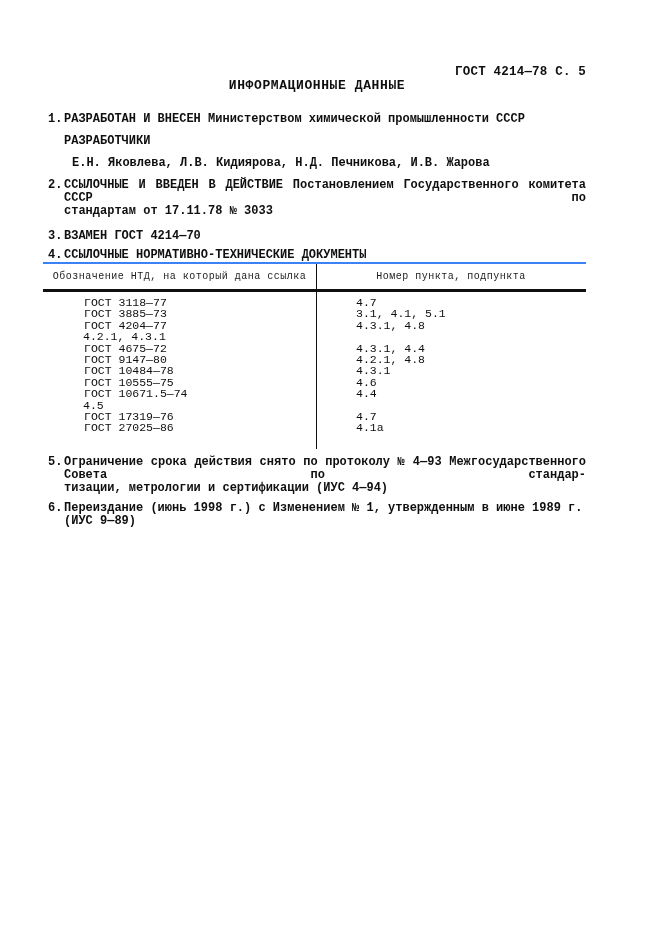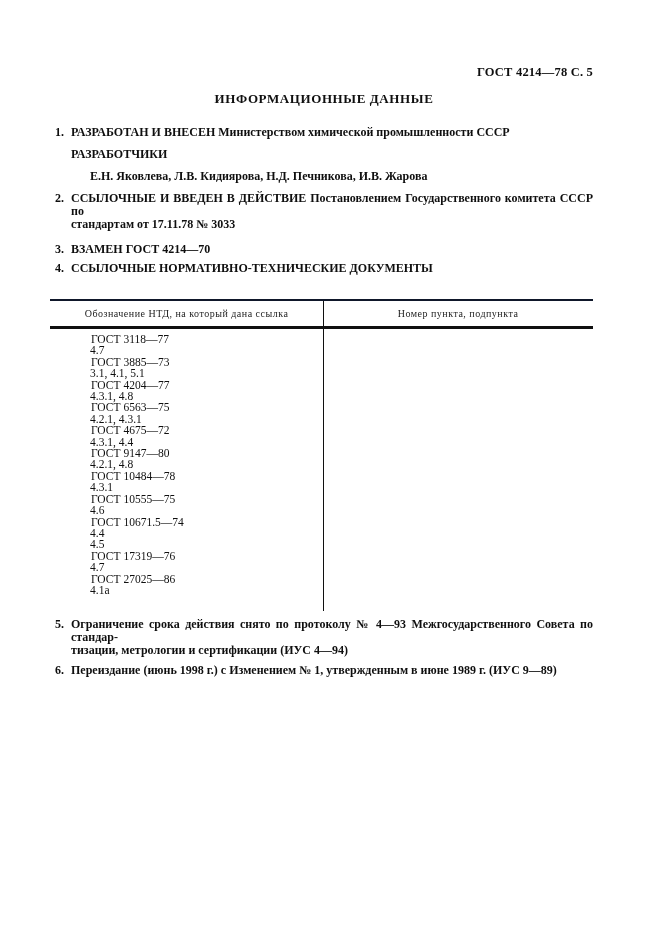--- a/index.html
+++ b/index.html
@@ -11,33 +11,33 @@
     -webkit-font-smoothing: antialiased;
   }
   .page {
     position: relative;
     width: 661px; height: 936px;
     background: #ffffff;
     overflow: hidden;
   }
   .content {
     position: absolute;
-    left: 55px; top: 66px;
+    left: 48px; top: 66px;
     width: 538px;
+    font-family: Liberation Mono, monospace;
   }
   .doc-header {
     text-align: right;
     font-weight: bold;
     font-size: 12.5px;
     line-height: 13px;
     letter-spacing: 0.2px;
     white-space: nowrap;
   }
   .title {
-    margin-top: 13px;
     text-align: center;
     font-weight: bold;
     font-size: 13px;
     line-height: 13px;
     letter-spacing: 0.6px;
     white-space: nowrap;
   }
   .item {
     position: relative;
     padding-left: 16px;
@@ -50,33 +50,33 @@
     left: 0; top: 0;
     font-weight: bold;
   }
   .line { line-height: 13px; }
   .just {
     text-align: justify;
     text-align-last: justify;
   }
   .i1 { margin-top: 21px; }
   .subhead { margin-top: 9px; line-height: 13px; }
-  .devs { margin-top: 9px; margin-left: 19px; line-height: 13px; white-space: nowrap; }
+  .devs { margin-top: 9px; margin-left: 8px; line-height: 13px; white-space: nowrap; }
   .i2 { margin-top: 9px; }
   .i3 { margin-top: 12px; }
   .i4 { margin-top: 6px; }
   .i5 { margin-top: 7px; }
   .i6 { margin-top: 7px; }
 
   .ref-table {
     position: relative;
-    margin-top: 24px;
+    margin-top: 0;
     margin-left: -5px;
     width: 543px;
-    border-top: 2px solid #0f172a;
+    border-top: 2px solid #3b82f6;
   }
   .col-divider {
     position: absolute;
     left: 273px; top: 0; bottom: 0;
     width: 1px;
     background: #101010;
   }
   .thead {
     display: flex;
     align-items: center;
@@ -87,21 +87,21 @@
     letter-spacing: 0.5px;
     color: #1c1c1c;
   }
   .th1 { width: 273px; text-align: center; }
   .th2 { width: 270px; text-align: center; }
   .tbody {
     padding: 5px 0 15px 0;
     font-size: 11.5px;
     font-weight: normal;
   }
-  .trow { display: flex; line-height: 11.4px; flex-direction: column; }
+  .trow { display: flex; line-height: 11.4px; }
   .td1 { width: 273px; padding-left: 41px; white-space: nowrap; }
   .td2 { width: 270px; padding-left: 40px; white-space: nowrap; }
 </style>
 </head>
 <body>
 
 <div class="page">
   <div class="content">
 
     <div class="doc-header">ГОСТ 4214—78 С. 5</div>
@@ -144,21 +144,20 @@
         </div>
         <div class="trow">
           <div class="td1">ГОСТ 3885—73</div>
           <div class="td2">3.1, 4.1, 5.1</div>
         </div>
         <div class="trow">
           <div class="td1">ГОСТ 4204—77</div>
           <div class="td2">4.3.1, 4.8</div>
         </div>
         <div class="trow">
-          <div class="td1">ГОСТ 6563—75</div>
           <div class="td2">4.2.1, 4.3.1</div>
         </div>
         <div class="trow">
           <div class="td1">ГОСТ 4675—72</div>
           <div class="td2">4.3.1, 4.4</div>
         </div>
         <div class="trow">
           <div class="td1">ГОСТ 9147—80</div>
           <div class="td2">4.2.1, 4.8</div>
         </div>

